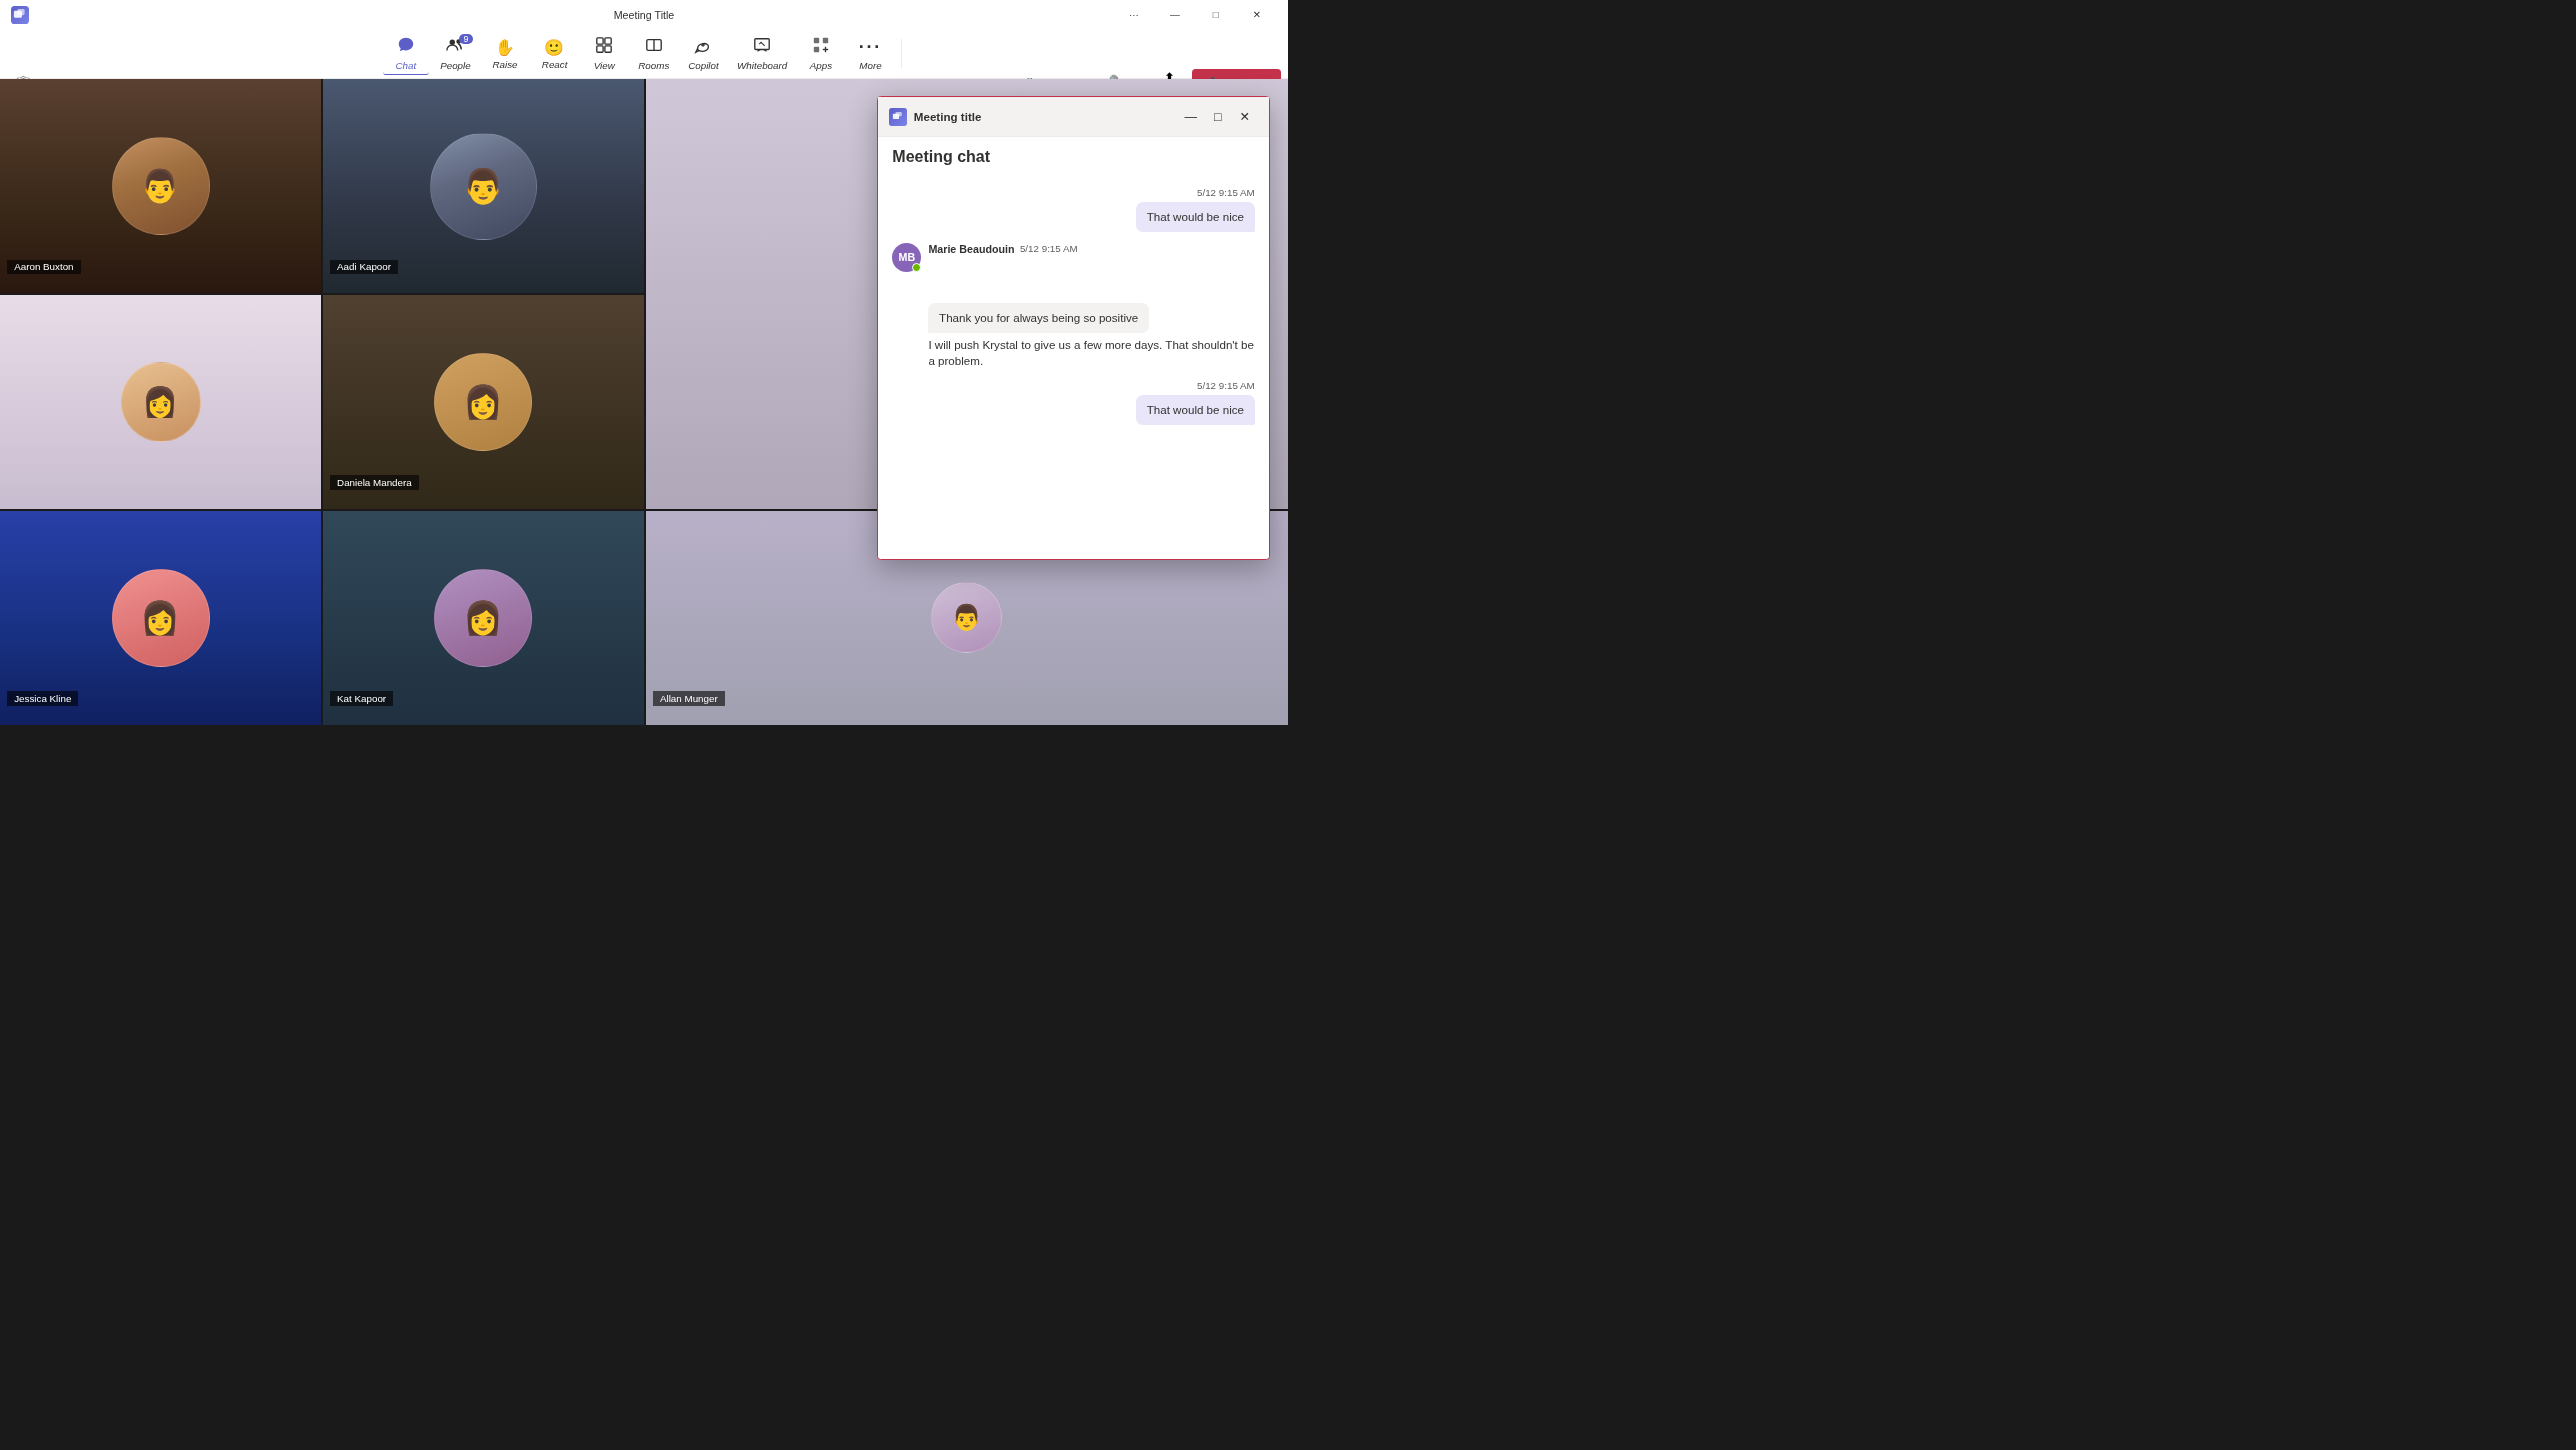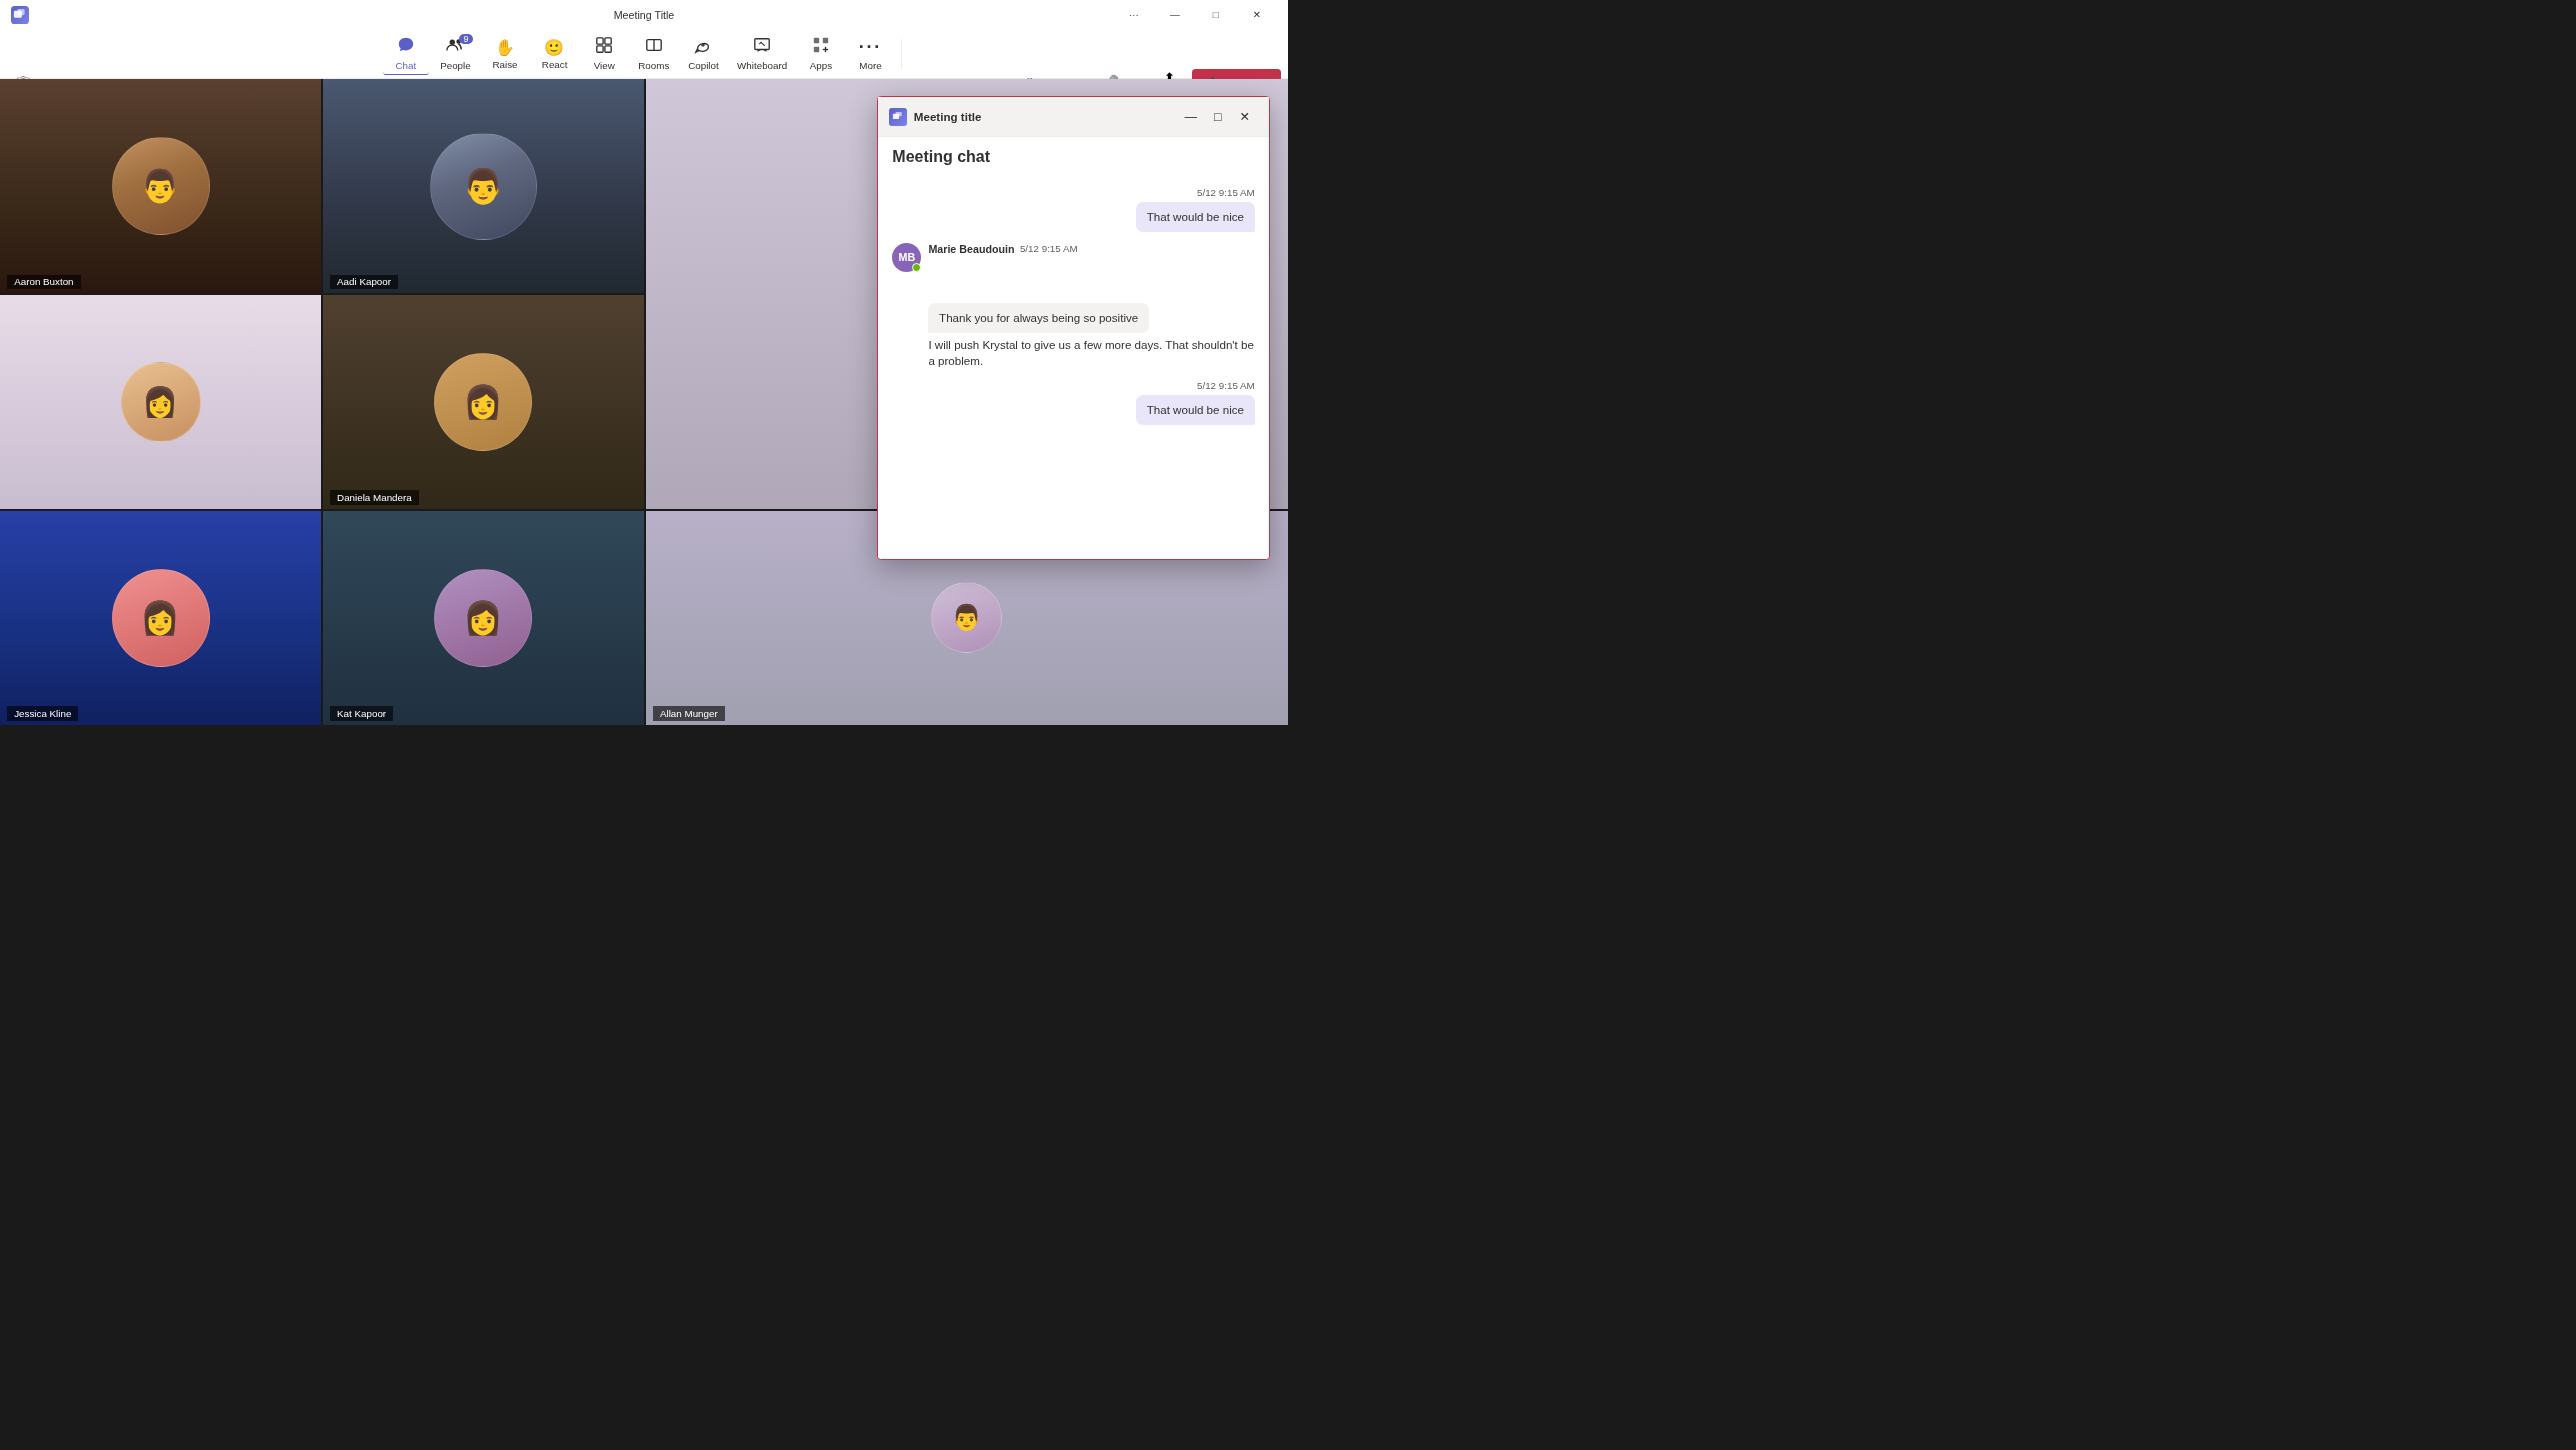--- a/index.html
+++ b/index.html
@@ -73,21 +73,21 @@
     }
     .shield-icon { font-size: 14.3px; color: #616161; }
     .time-display { font-size: 11.6px; color: #323130; font-weight: 500; }
     .toolbar-item {
       display: flex; flex-direction: column; align-items: center;
       padding: 3.6px 7.1px; cursor: pointer; border-radius: 3.6px;
       min-width: 46px; position: relative;
     }
     .toolbar-item.active { border-bottom: 1.8px solid #5b5fc7; }
     .toolbar-item .icon { font-size: 16px; color: #323130; }
-    .toolbar-item .label { font-size: 9.8px; color: #323130; margin-top: 2px; }
+    .toolbar-item .label { font-size: 9.8px; color: #323130; margin-top: 2px; font-style: italic; }
     .toolbar-item.active .label { color: #5b5fc7; }
     .badge {
       position: absolute; top: 1.8px; right: 5.4px;
       background: #5b5fc7; color: white;
       border-radius: 9px; font-size: 9px;
       padding: 0 3.6px; min-width: 14.3px; text-align: center;
     }
     .leave-btn {
       background: #c4314b; color: white;
       border: none; border-radius: 3.6px;
@@ -118,21 +118,21 @@
     }
     .video-cell.span-right {
       grid-column: 3;
       grid-row: 1 / 3;
     }
     .video-placeholder {
       width: 100%; height: 100%;
       display: flex; align-items: center; justify-content: center;
     }
     .person-label {
-      position: absolute; bottom: 4px; left: 7.1px;
+      position: absolute; bottom: 19px; left: 7.1px;
       background: rgba(0,0,0,0.6); color: white;
       padding: 1.8px 7.1px; border-radius: 0; font-size: 9.8px;
     }
 
     
     .cell-1 { background: #3a3028; }
     .cell-2 { background: #404858; }
     .cell-right { background: #c8c0d0; }
 
     

